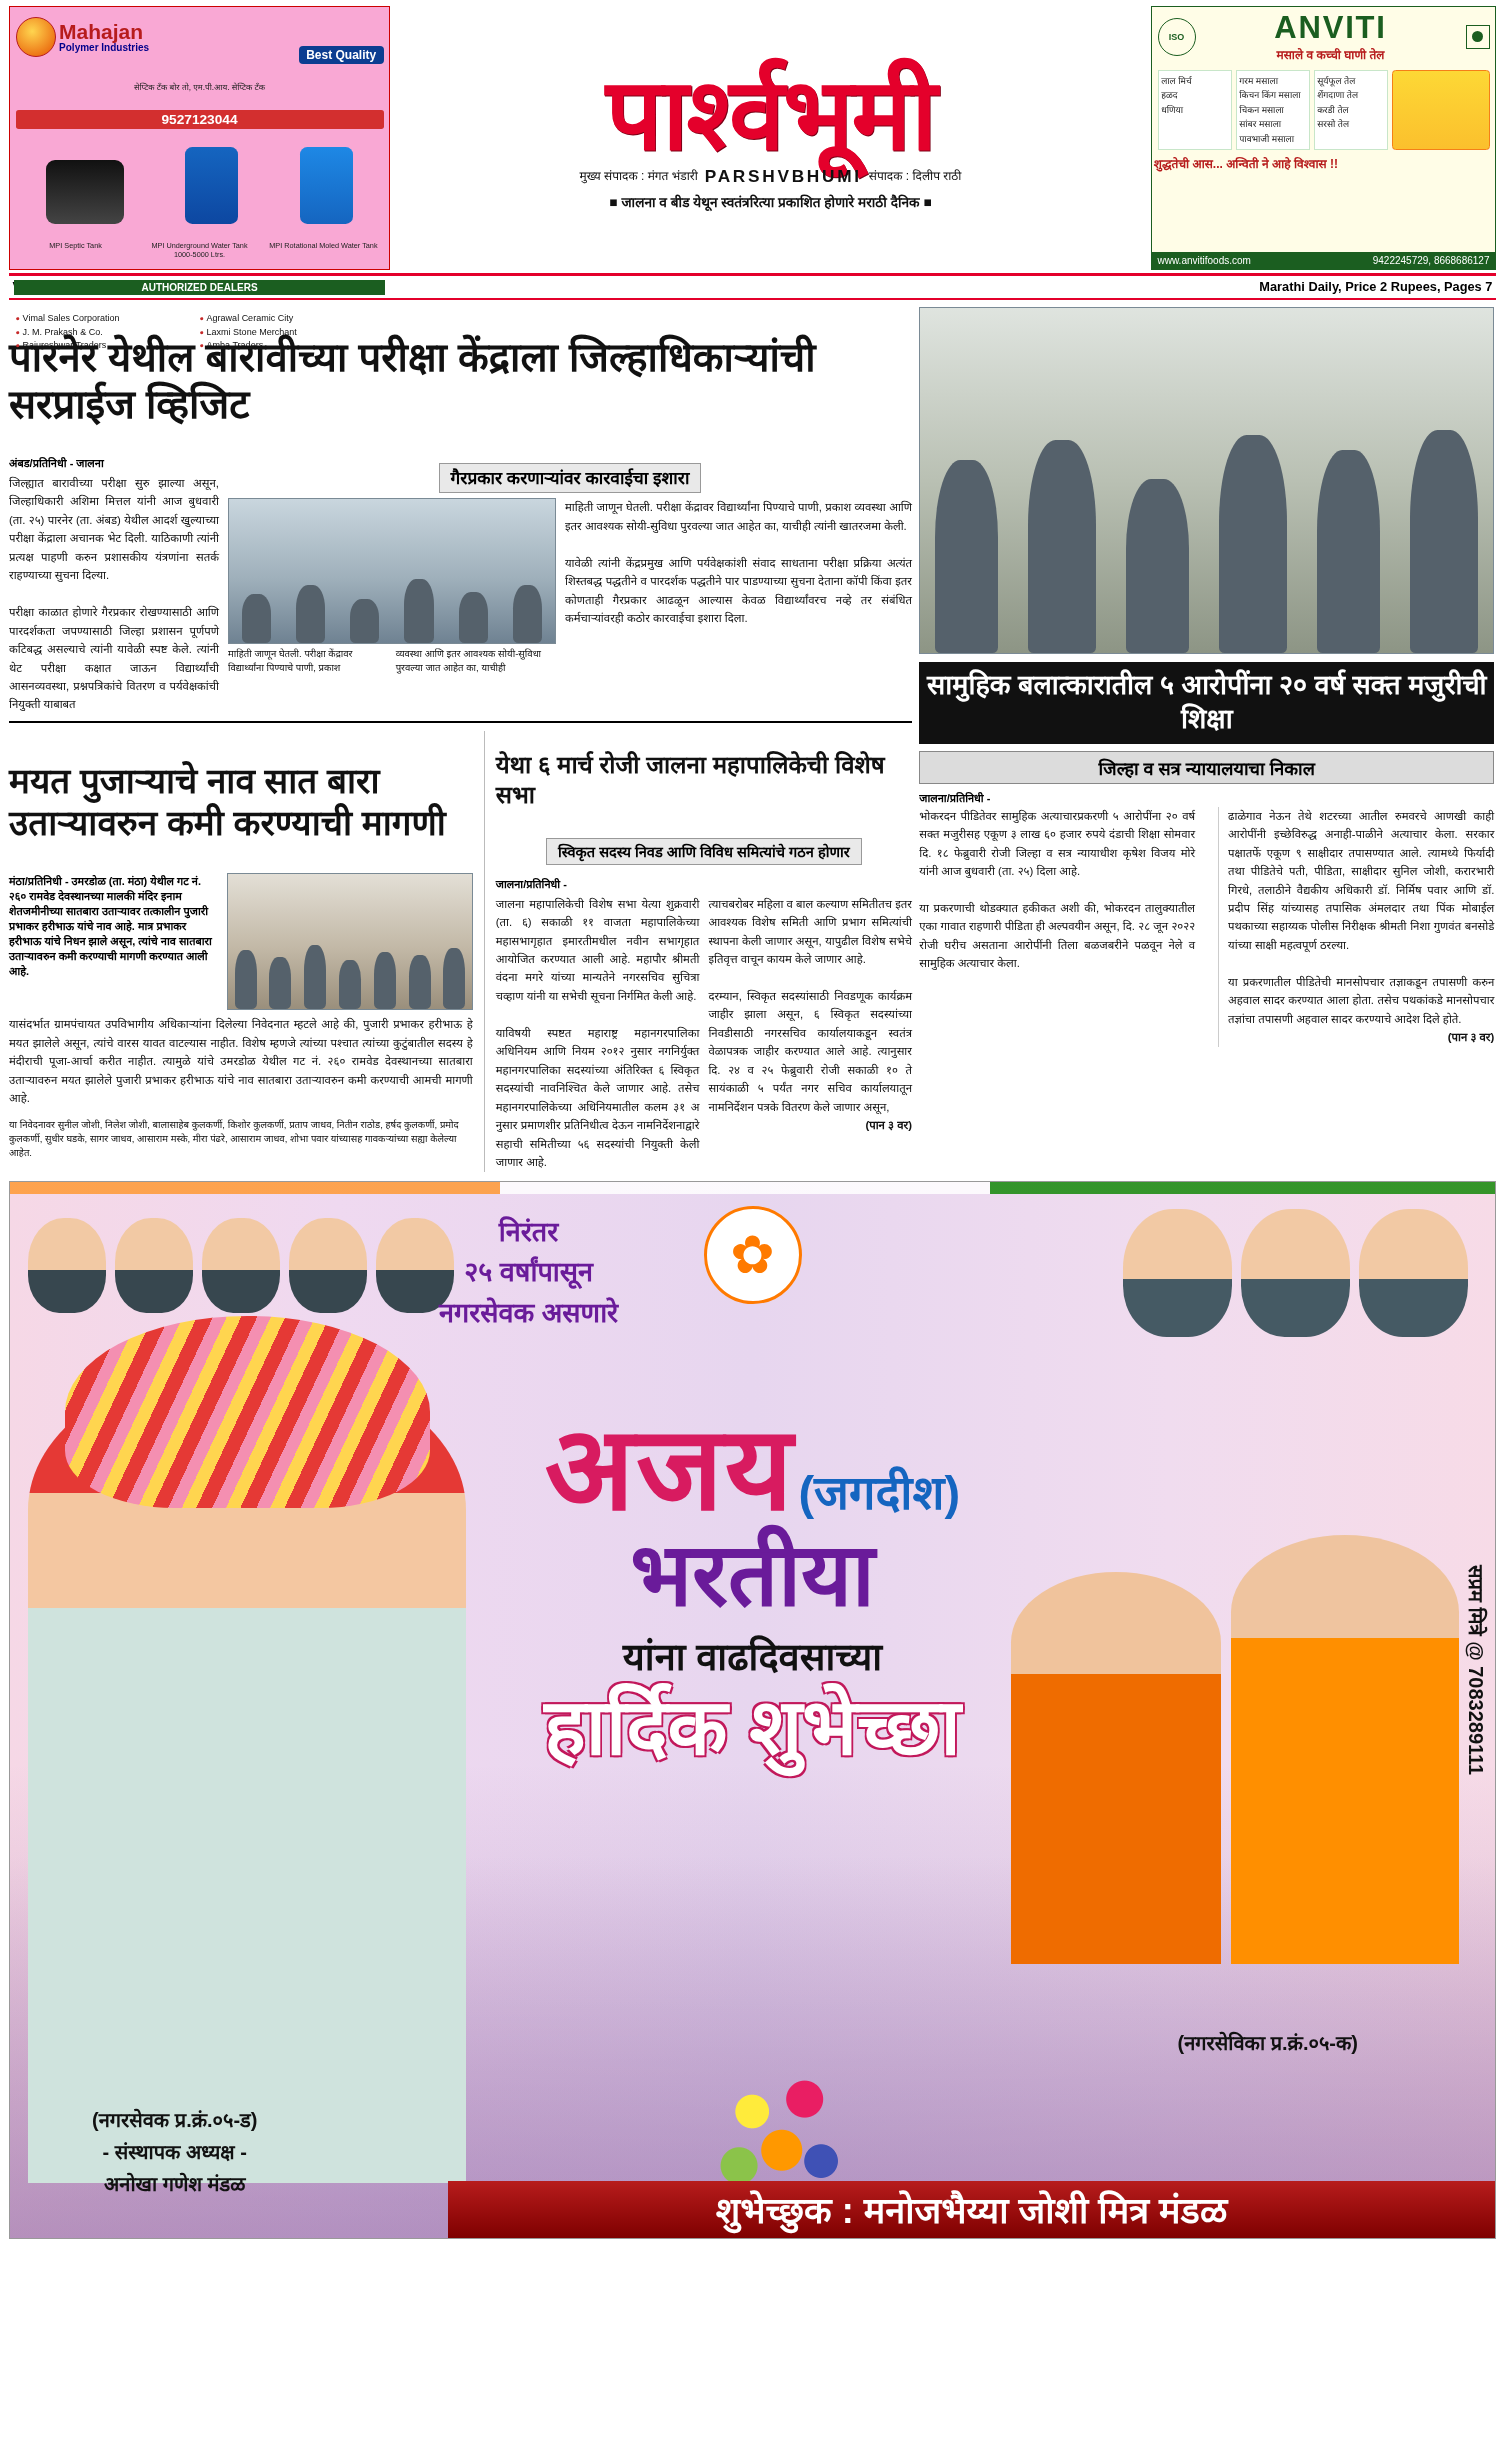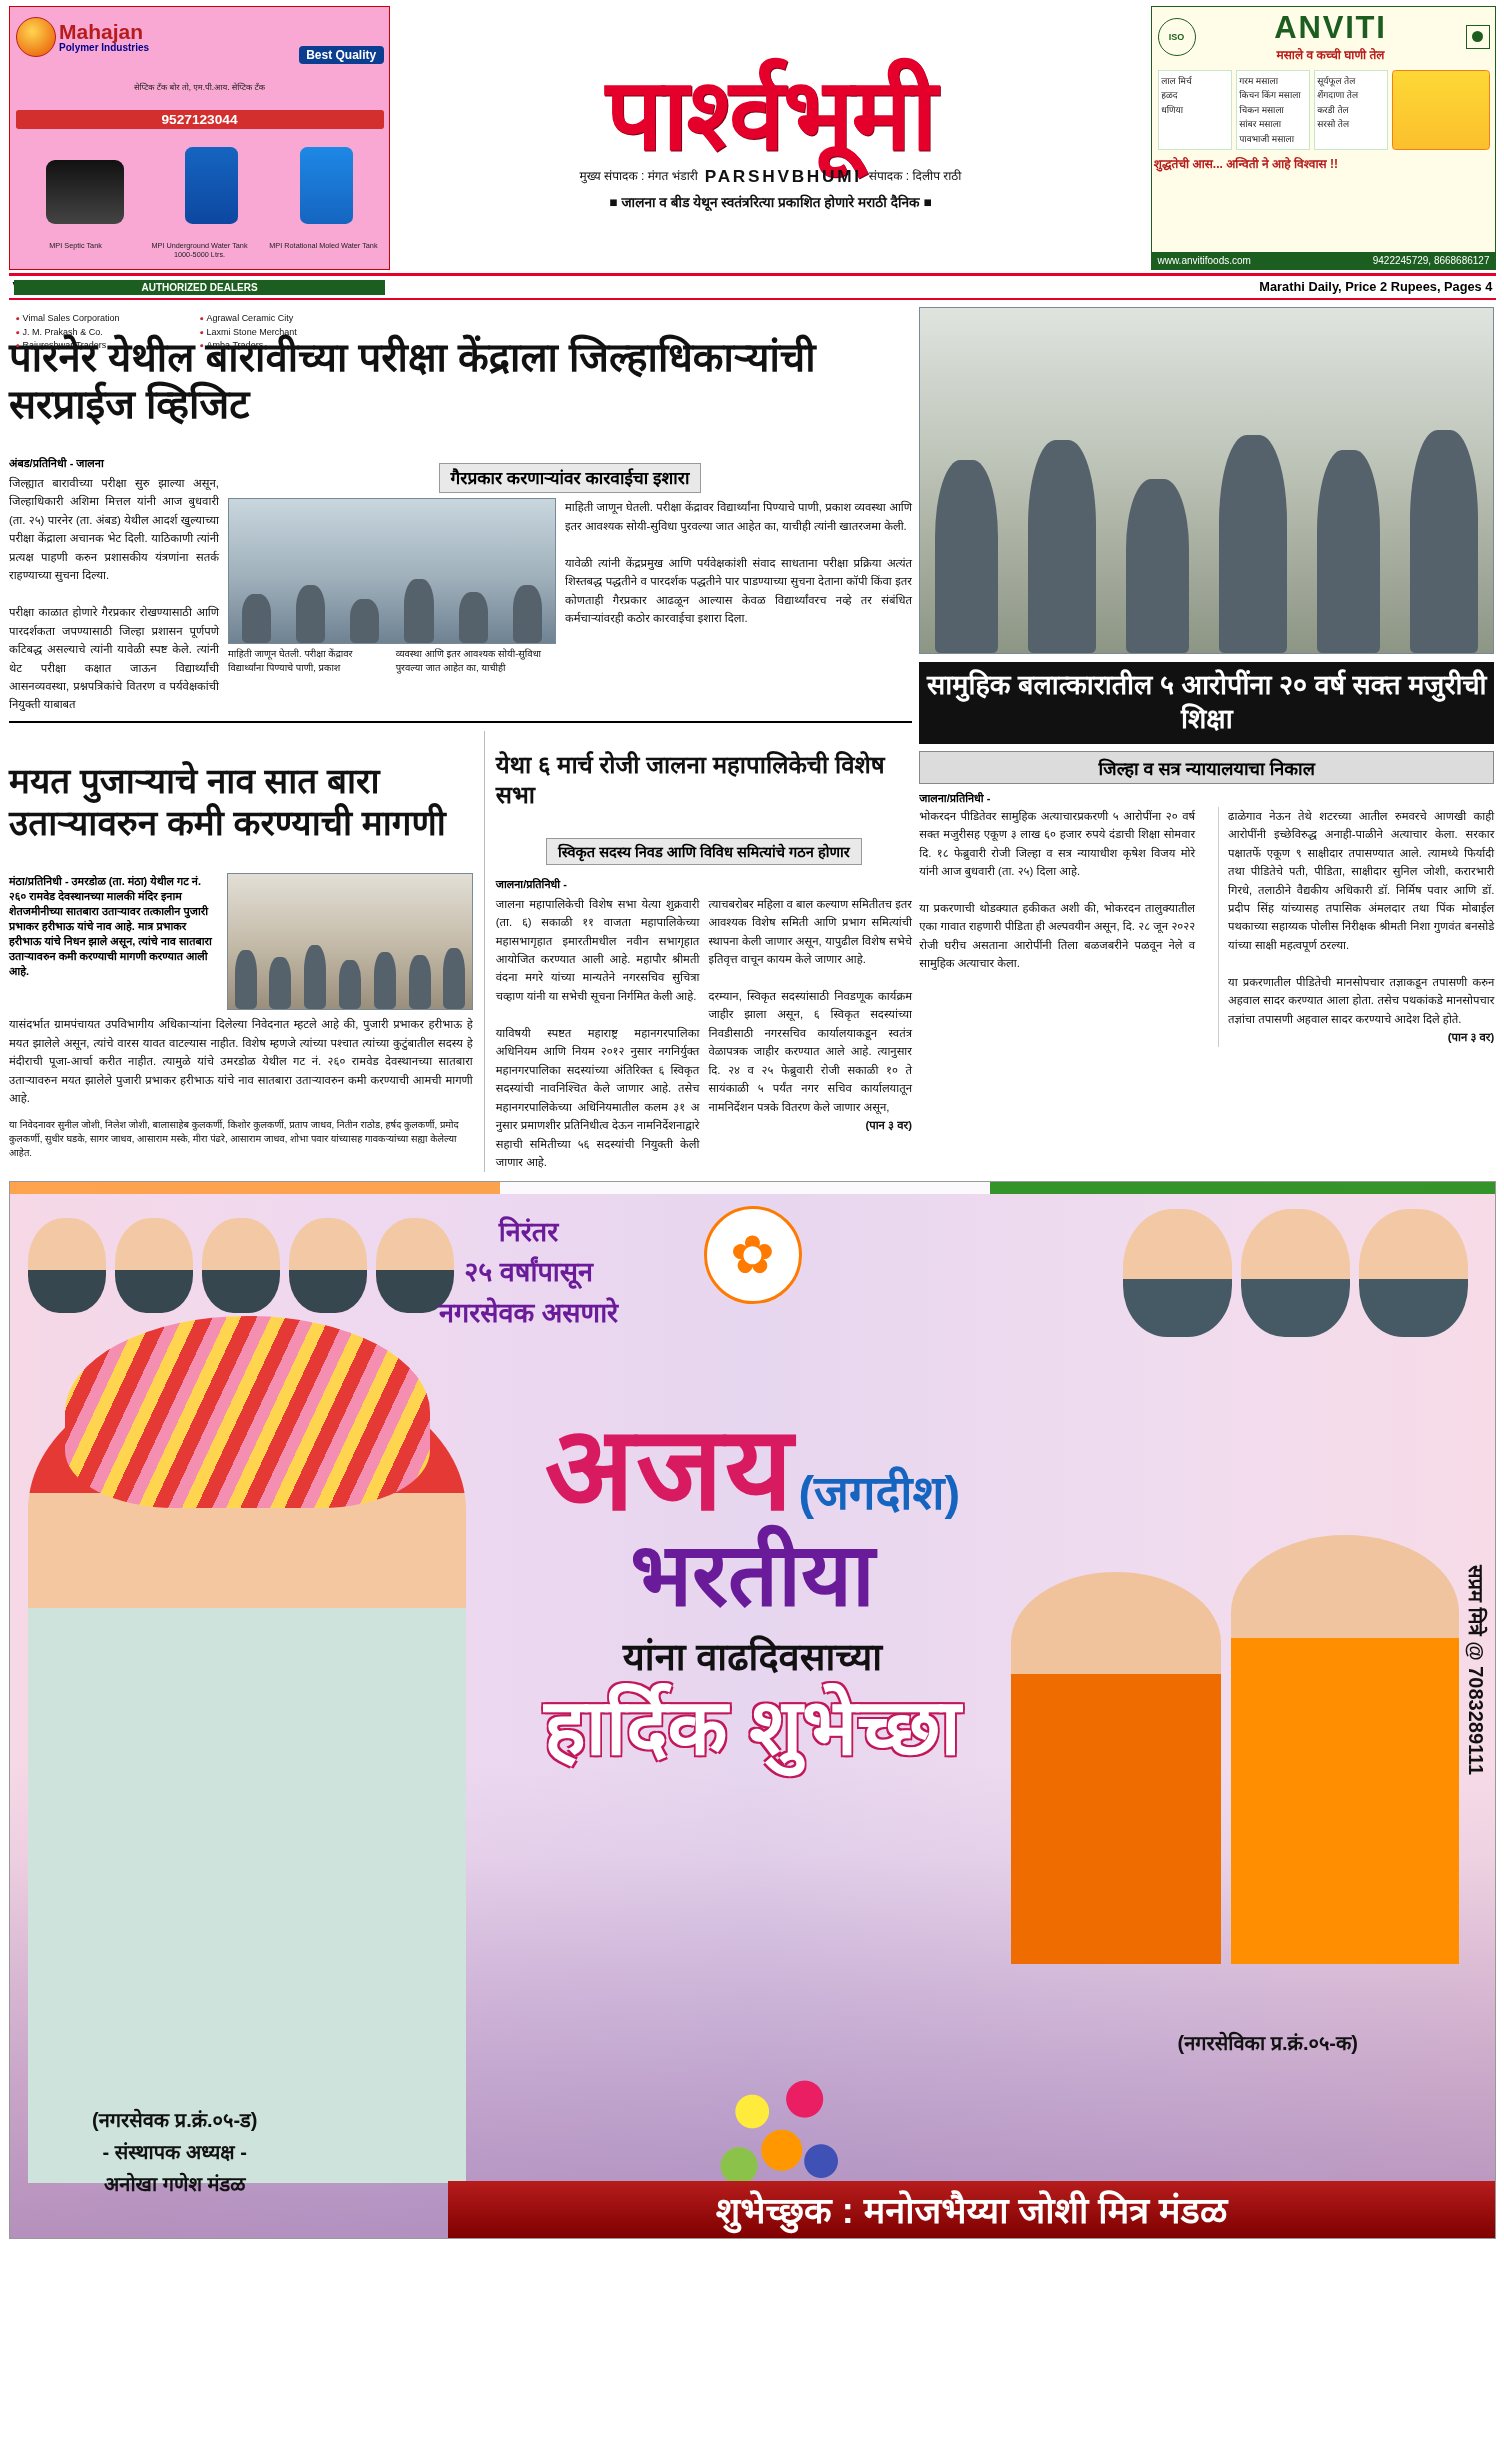--- a/index.html
+++ b/index.html
@@ -259,21 +259,21 @@
       <div class="anviti-foot">
         <span>www.anvitifoods.com</span>
         <span>9422245729, 8668686127</span>
       </div>
     </div>
   </div>
 
   <div class="rule-red"></div>
   <div class="infobar">
     <span>Vol. 32, Issue No. 224, Thursday 26 February 2026, Jalna</span>
-    <span>Marathi Daily, Price 2 Rupees, Pages 4</span>
+    <span>Marathi Daily, Price 2 Rupees, Pages 7</span>
   </div>
 
   <div class="content">
 
     <div class="col-left">
 
       <h1 class="headline1">पारनेर येथील बारावीच्या परीक्षा केंद्राला जिल्हाधिकाऱ्यांची सरप्राईज व्हिजिट</h1>
 
       <div style="display:flex;gap:9px;margin-top:5.5px;">
         <div style="width:210px">

